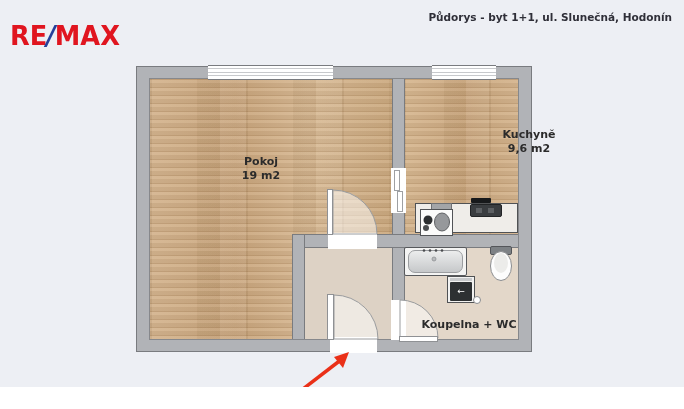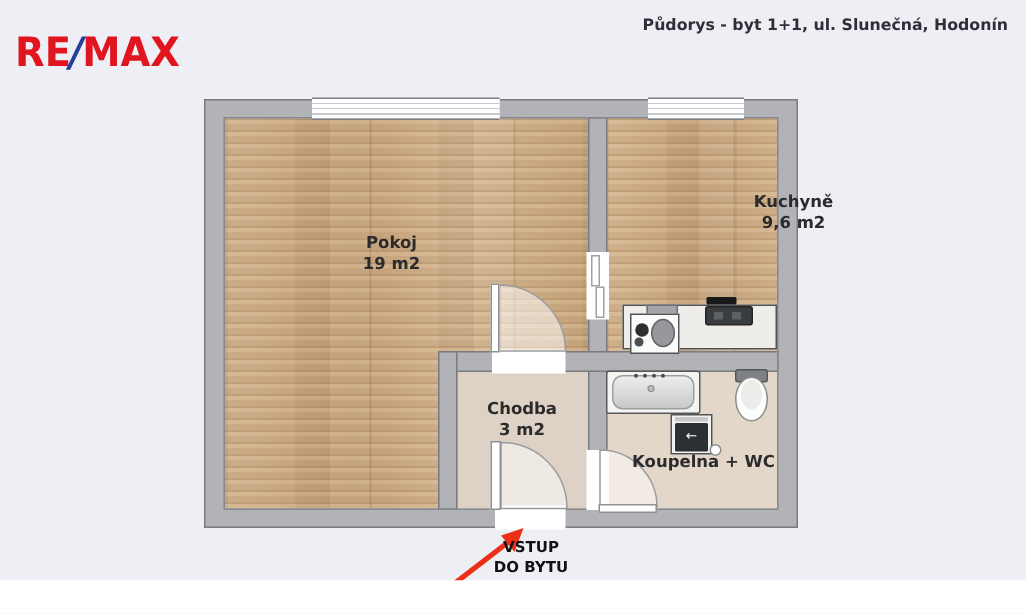--- a/index.html
+++ b/index.html
@@ -75,21 +75,21 @@
   #leaf-bath{left:399px;top:336px;width:39px;height:6px;}
 
   
   #overlay{left:0;top:0;z-index:5;pointer-events:none;}
 
   
   .room-label{z-index:7;text-align:center;font-weight:bold;color:#2b2b2b;font-size:11px;line-height:14px;transform:translateX(-50%);white-space:nowrap;}
   #label-pokoj{left:261px;top:155px;}
   #label-kuchyne{left:484px;top:128px;margin-left:45px;}
   #label-chodba{left:348px;top:266px;}
-  #label-koupelna{left:469px;top:301px;}
+  #label-koupelna{left:469px;top:318px;}
   #label-entry{left:354px;top:359px;font-size:10px;line-height:13px;color:#111;z-index:7;}
 </style>
 </head>
 <body>
 
 <div class="stage">
 
   <div class="abs" id="logo"><span class="re">RE</span><span class="slash">/</span><span class="max">MAX</span></div>
   <div class="abs" id="title">Půdorys - byt 1+1, ul. Slunečná, Hodonín</div>
 
@@ -157,25 +157,17 @@
   <div class="abs leaf" id="leaf-bath"></div>
 
   <div class="abs room-label" id="label-pokoj">
     <div>Pokoj</div>
     <div>19 m2</div>
   </div>
   <div class="abs room-label" id="label-kuchyne">
     <div>Kuchyně</div>
     <div>9,6 m2</div>
   </div>
-  <div class="abs room-label" id="label-chodba">
-    <div>Chodba</div>
-    <div>3 m2</div>
-  </div>
   <div class="abs room-label" id="label-koupelna">
     <div>Koupelna + WC</div>
-  </div>
-  <div class="abs room-label" id="label-entry">
-    <div>VSTUP</div>
-    <div>DO BYTU</div>
   </div>
 
 </div>
 
 </body></html>

